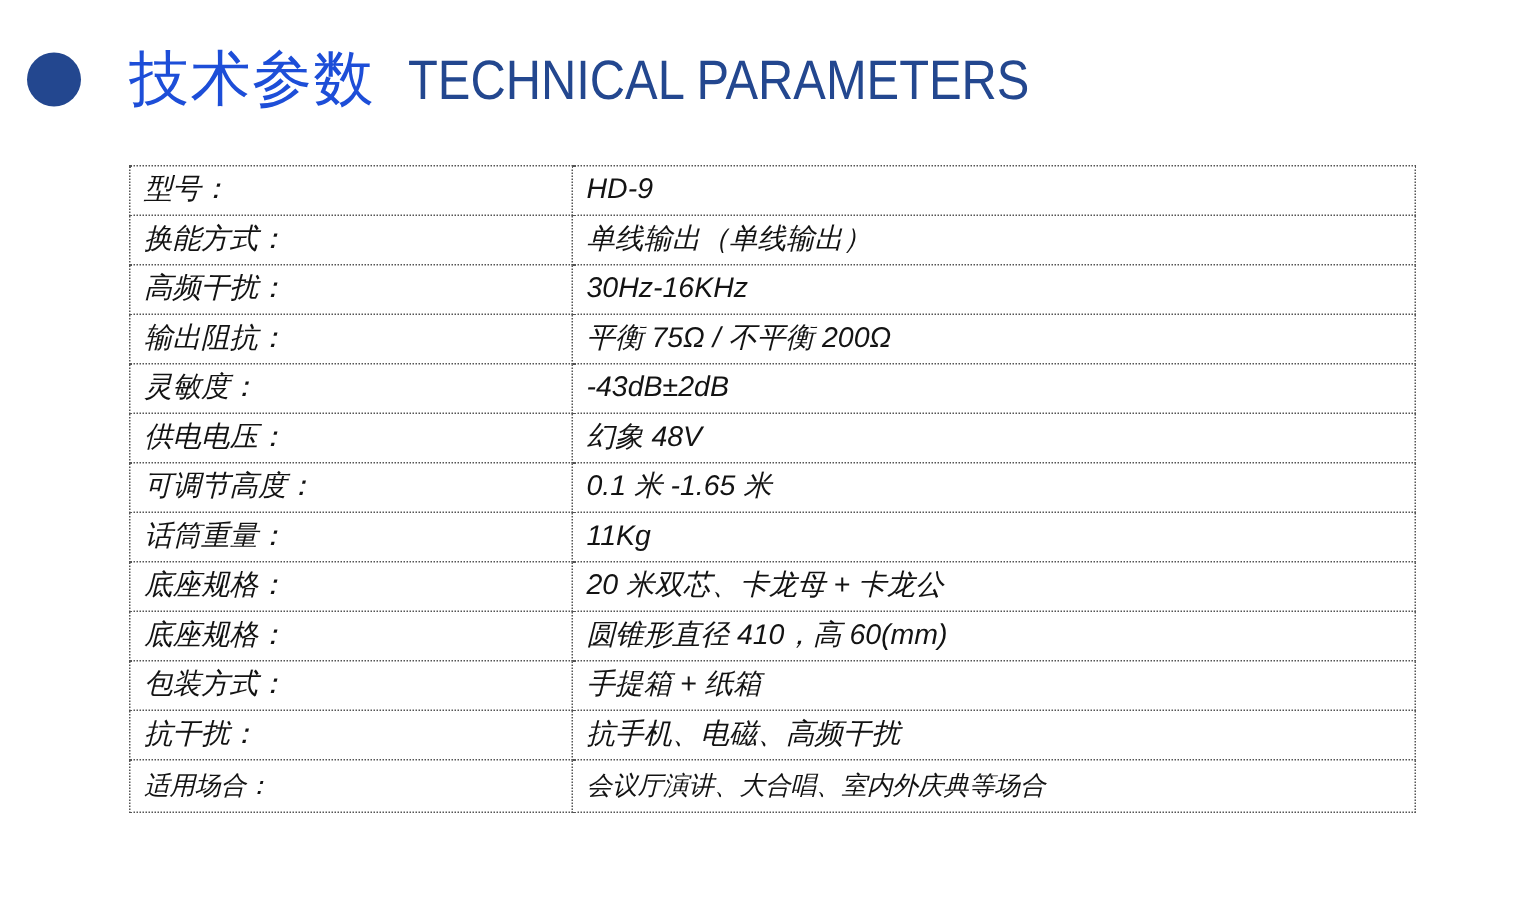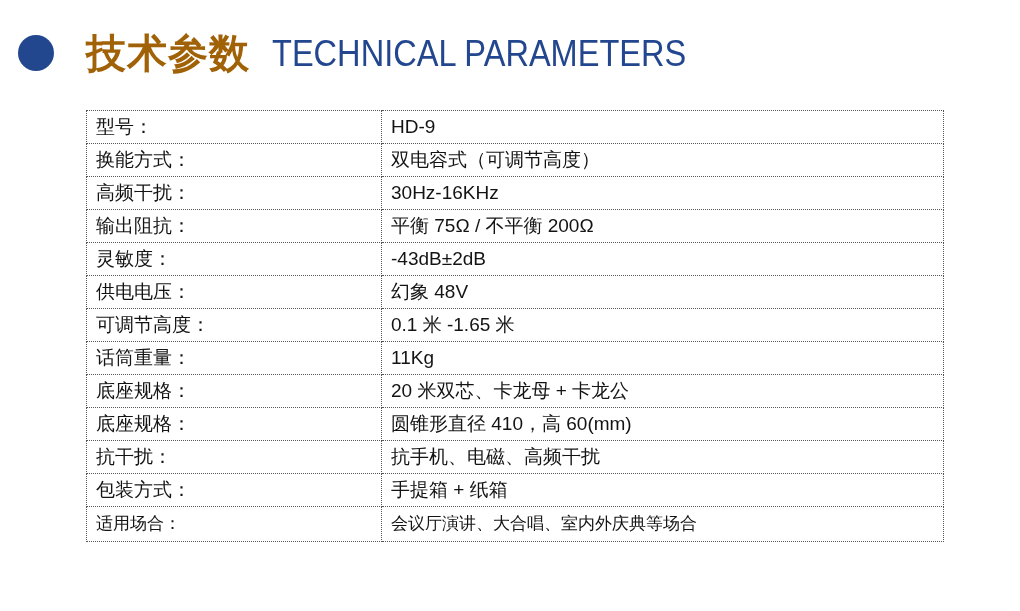--- a/index.html
+++ b/index.html
@@ -31,22 +31,22 @@
     width: 36px;
     height: 36px;
     border-radius: 50%;
     background: #23478f;
     margin-left: 18px;
     flex: 0 0 auto;
   }
   .title-cn {
     margin-left: 32px;
     font-size: 40px;
-    font-weight: bold;
-    color: #a16207;
+    font-weight: normal;
+    color: #1d4ed8;
     letter-spacing: 1px;
     line-height: 1;
     white-space: nowrap;
   }
   .title-en {
     margin-left: 22px;
     font-size: 37px;
     font-weight: normal;
     color: #23478f;
     line-height: 1;
@@ -55,20 +55,21 @@
     transform-origin: left center;
     letter-spacing: 0px;
   }
 
   
   .spec-table-wrap {
     position: absolute;
     left: 86px;
     top: 110px;
     width: 838px;
+    font-style: italic;
   }
   table.spec-table {
     border-collapse: collapse;
     width: 838px;
     table-layout: fixed;
   }
   table.spec-table td {
     border: 1px dotted #555555;
     padding: 0 0 0 9px;
     vertical-align: middle;
@@ -102,21 +103,21 @@
 
 <div class="spec-table-wrap">
   <table class="spec-table">
     <tbody>
         <tr>
           <td class="col-label">型号：</td>
           <td class="col-value">HD-9</td>
         </tr>
         <tr>
           <td class="col-label">换能方式：</td>
-          <td class="col-value">双电容式（可调节高度）</td>
+          <td class="col-value">单线输出（单线输出）</td>
         </tr>
         <tr>
           <td class="col-label">高频干扰：</td>
           <td class="col-value">30Hz-16KHz</td>
         </tr>
         <tr>
           <td class="col-label">输出阻抗：</td>
           <td class="col-value">平衡 75Ω / 不平衡 200Ω</td>
         </tr>
         <tr>
@@ -137,26 +138,26 @@
         </tr>
         <tr>
           <td class="col-label">底座规格：</td>
           <td class="col-value">20 米双芯、卡龙母 + 卡龙公</td>
         </tr>
         <tr>
           <td class="col-label">底座规格：</td>
           <td class="col-value">圆锥形直径 410，高 60(mm)</td>
         </tr>
         <tr>
+          <td class="col-label">包装方式：</td>
+          <td class="col-value">手提箱 + 纸箱</td>
+        </tr>
+        <tr>
           <td class="col-label">抗干扰：</td>
           <td class="col-value">抗手机、电磁、高频干扰</td>
-        </tr>
-        <tr>
-          <td class="col-label">包装方式：</td>
-          <td class="col-value">手提箱 + 纸箱</td>
         </tr>
         <tr class="row-emphasis">
           <td class="col-label">适用场合：</td>
           <td class="col-value">会议厅演讲、大合唱、室内外庆典等场合</td>
         </tr>
       </tbody>
   </table>
 </div>
 
 </body></html>

